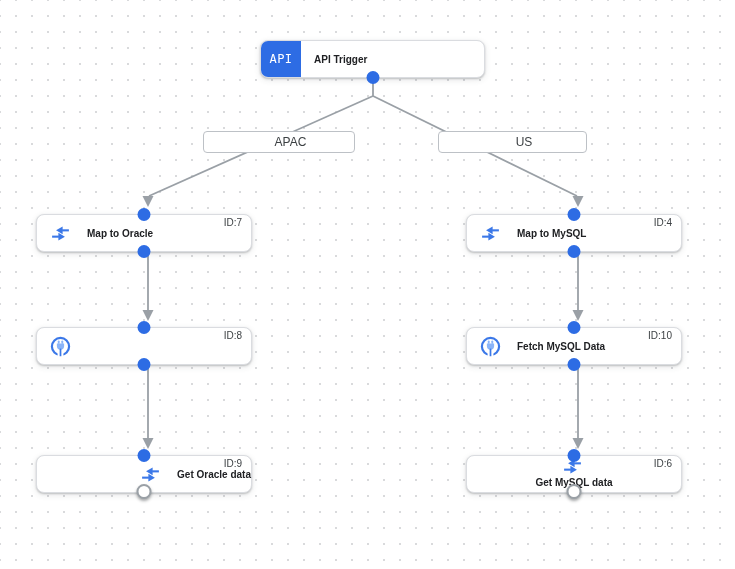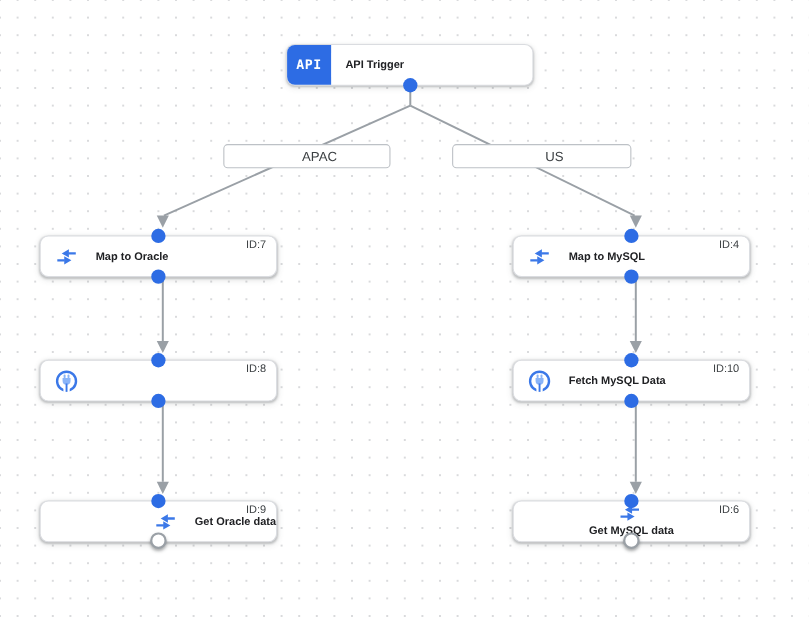--- a/index.html
+++ b/index.html
@@ -27,21 +27,21 @@
     position:absolute;top:2px;right:9px;font-size:10px;line-height:12px;
     color:var(--id-text,#3c4043);font-weight:400;
   }
   .step-icon{margin-left:13px;margin-right:16px;flex:0 0 auto;display:block;}
 
   .trigger{width:225px;}
   .api-badge{
     width:40px;height:100%;flex:0 0 auto;border-radius:7px 0 0 7px;
     background:var(--accent-blue,#2d6ce4);color:#fff;
     display:flex;align-items:center;justify-content:center;
-    font-family:"DejaVu Sans Mono", monospace;font-size:12px;font-weight:700;letter-spacing:.5px;
+    font-family:"DejaVu Sans Mono", monospace;font-size:12px;font-weight:400;letter-spacing:.5px;
   }
   .trigger .node-title{margin-left:13px;}
 
   .port{
     position:absolute;left:50%;transform:translateX(-50%);
     width:13px;height:13px;border-radius:50%;
     background:var(--accent-blue,#2d6ce4);z-index:3;cursor:pointer;
   }
   .port-top{top:-7px;}
   .port-bottom{bottom:-7px;}
@@ -88,21 +88,21 @@
 
 <div class="node trigger" style="left:260px;top:40px;">
   <div class="api-badge">API</div>
   <span class="node-title">API Trigger</span>
   <span class="port port-bottom"></span>
 </div>
 
 <div class="branch-label" style="left:203px;top:131px;width:152px;">
   <span>APAC</span>
 </div>
-<div class="branch-label" style="left:411px;top:131px;width:163px;">
+<div class="branch-label" style="left:438px;top:131px;width:149px;">
   <span>US</span>
 </div>
 
 <div class="node" style="left:36px;top:214px;">
   <span class="port port-top"></span>
   <svg class="step-icon" viewBox="0 0 20 20" width="21" height="21">
     <line x1="18" y1="7" x2="11.5" y2="7" stroke="#3b78e8" stroke-width="2"></line>
     <polygon points="12,3.4 5.8,7 12,10.6" fill="#3b78e8"></polygon>
     <line x1="2" y1="13" x2="8.5" y2="13" stroke="#3b78e8" stroke-width="2"></line>
     <polygon points="8,9.4 14.2,13 8,16.6" fill="#3b78e8"></polygon>

